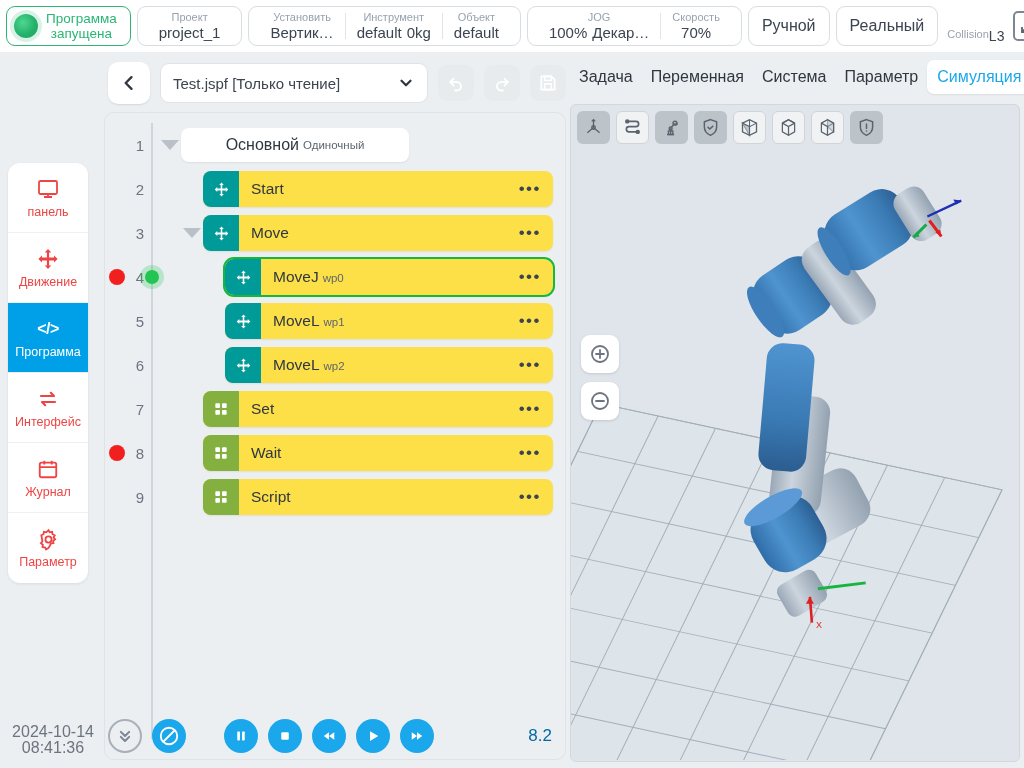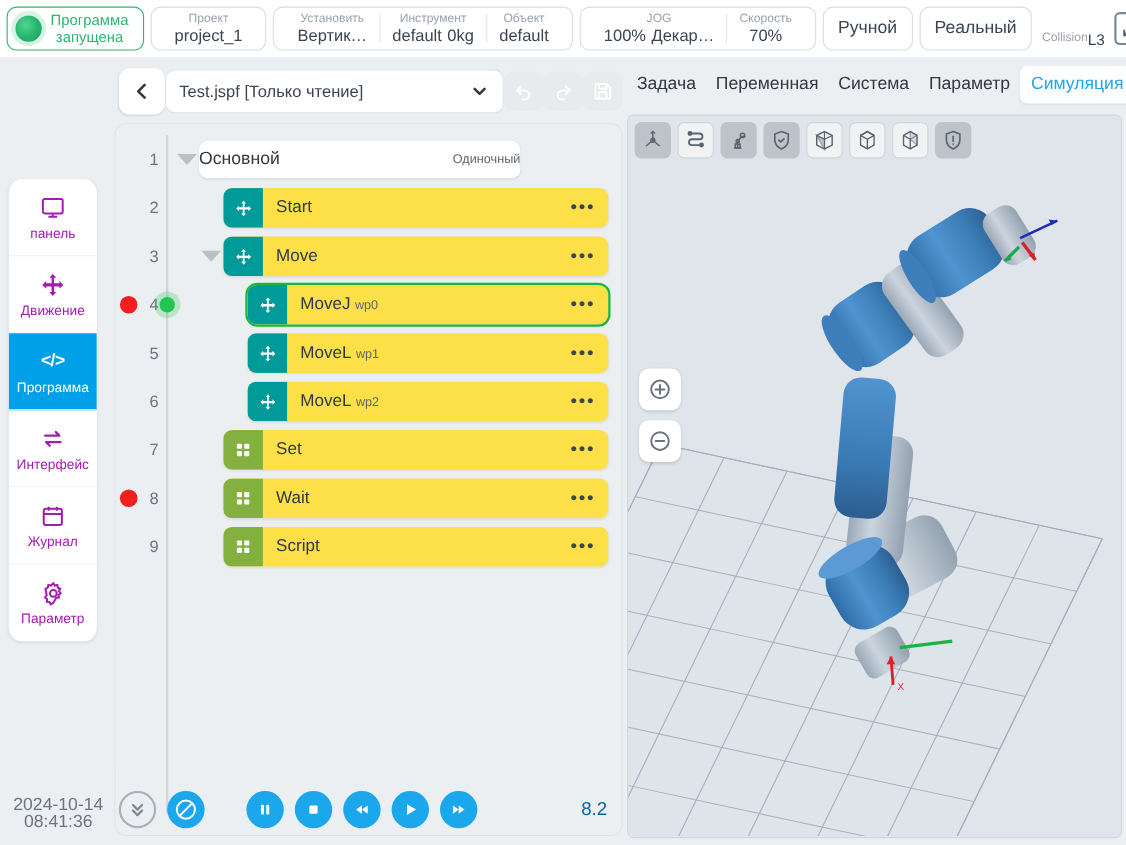--- a/index.html
+++ b/index.html
@@ -56,40 +56,40 @@
 
   
   .sidebar {
     position: absolute; left: 8px; top: 163px; width: 80px;
     background: #fff; border-radius: 12px; overflow: hidden;
     box-shadow: 0 1px 3px rgba(0,0,0,.08);
   }
   .side-item {
     height: 70px; display: flex; flex-direction: column;
     align-items: center; justify-content: center; gap: 4px;
-    border-bottom: 1px solid #eef1f4; color: #a21caf;
+    border-bottom: 1px solid #eef1f4; color: #ef4444;
   }
   .side-item:last-child { border-bottom: none; }
   .side-item.active { background: #00a0e9; color: #fff; }
   .side-item .side-label { font-size: 12.5px; line-height: 14px; }
   .side-ico { height: 24px; display: flex; align-items: center; justify-content: center; }
   .side-ico svg { display: block; }
   .code-ico { font-size: 16px; font-weight: bold; letter-spacing: -.5px; }
 
   .clock {
     position: absolute; left: 8px; bottom: 12px; width: 90px;
     text-align: center; color: #6b7480; font-size: 16px; line-height: 16px;
     white-space: pre-line;
   }
 
   
   .prog-panel {
     position: absolute; left: 104px; top: 58px; width: 462px; height: 702px;
   }
-  .prog-head { display: flex; align-items: center; height: 50px; padding-left: 4px; text-align: right; }
+  .prog-head { display: flex; align-items: center; gap: 10px; height: 50px; padding-left: 4px; text-align: right; }
   .back-btn {
     width: 42px; height: 42px; border-radius: 10px; background: #fff;
     display: flex; align-items: center; justify-content: center;
     box-shadow: 0 1px 2px rgba(0,0,0,.10);
   }
   .file-select {
     flex: 1; height: 40px; background: #fff; border: 1px solid #dfe3e8;
     border-radius: 9px; display: flex; align-items: center;
     padding: 0 12px; font-size: 15px; color: #3b4450; justify-content: space-between;
   }
@@ -364,21 +364,21 @@
   </div>
 
   <div class="tree-card">
     <div class="tree-rows" id="tree-rows">
         <div class="row row-root">
           <div class="row-num">1</div>
           <div style="width: 2px; flex: 0 0 auto;"></div>
           <div class="caret">
             <span class="tri"></span>
           </div>
-          <div class="node" style="width: 292px; height: 34px; justify-content: space-between;">
+          <div class="node" style="width: 228px; height: 34px;">
             <span class="root-title">Основной</span>
             <span class="node-sub">Одиночный</span>
           </div>
         </div>
         <div style="height: 4px;"></div>
         <div class="row">
           <div class="row-num">2</div>
           <div style="width: 24px; flex: 0 0 auto;"></div>
           <div class="caret hidden">
             <span class="tri"></span>

